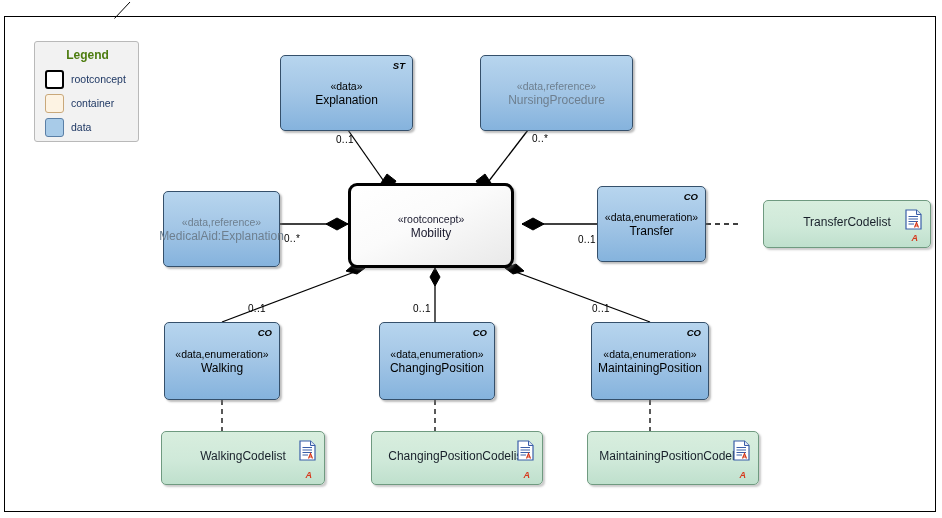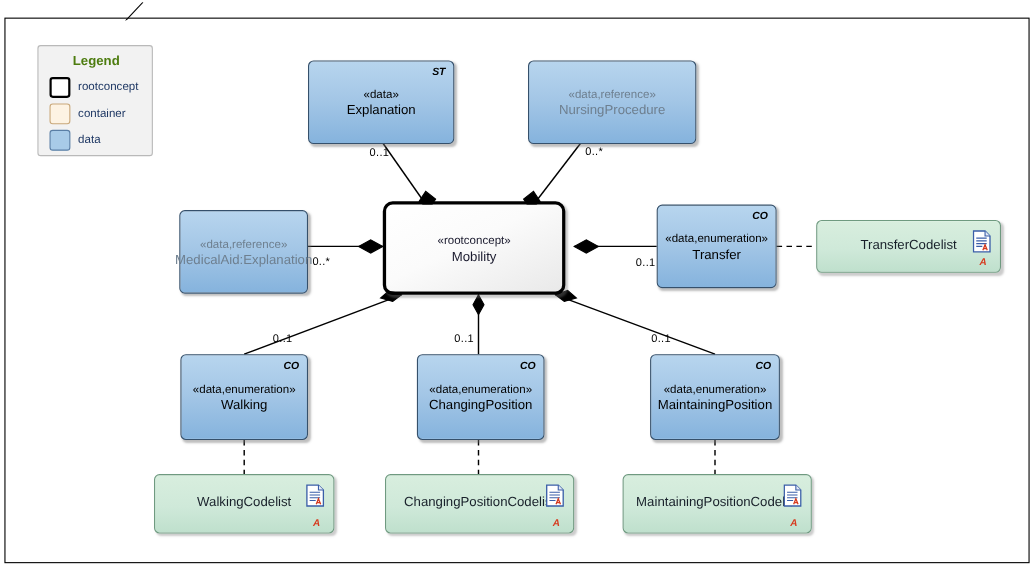--- a/index.html
+++ b/index.html
@@ -152,20 +152,21 @@
     border: 3px solid #000000;
     border-radius: 9px;
     box-shadow: 2px 2px 2px rgba(120,120,120,0.4);
   }
   .node.rootconcept .stereo, .node.rootconcept .nm { color: #1a1a2e; }
   
   .node.codelist {
     background: linear-gradient(to bottom, #d8eede 0%, #cfe9d9 55%, #bfe0cd 100%);
     border: 1.2px solid #6f9a80;
     box-shadow: 2px 2px 2px rgba(125,125,125,0.4);
+    margin-left: 21px;
   }
   .node.codelist .nm {
     color: #18202a;
     position: relative;
     top: -2px;
   }
   .doc-icon {
     position: absolute;
     right: 8px; top: 8px;
     width: 17px; height: 21px;

